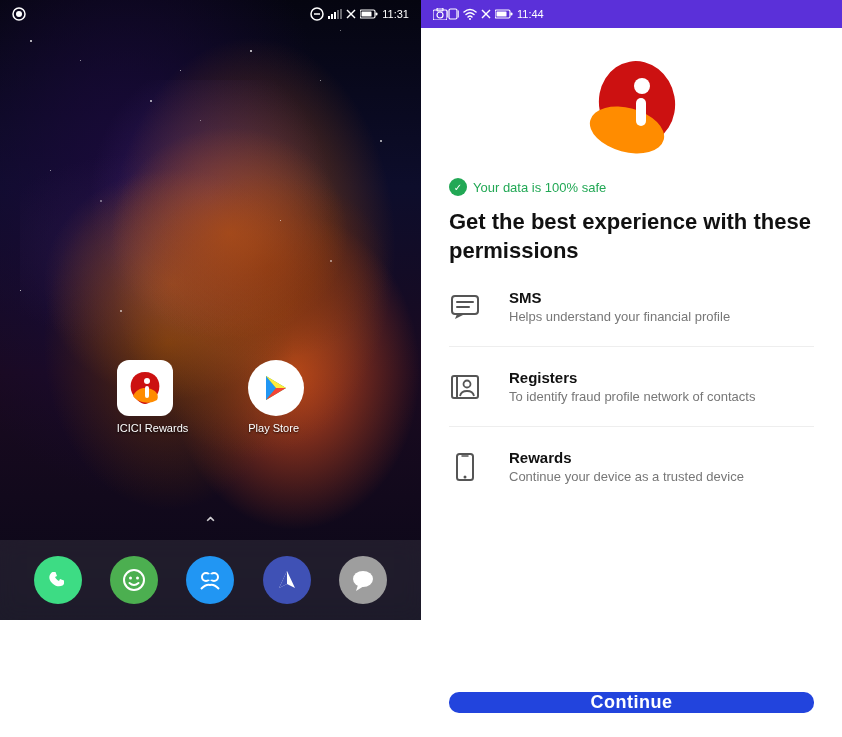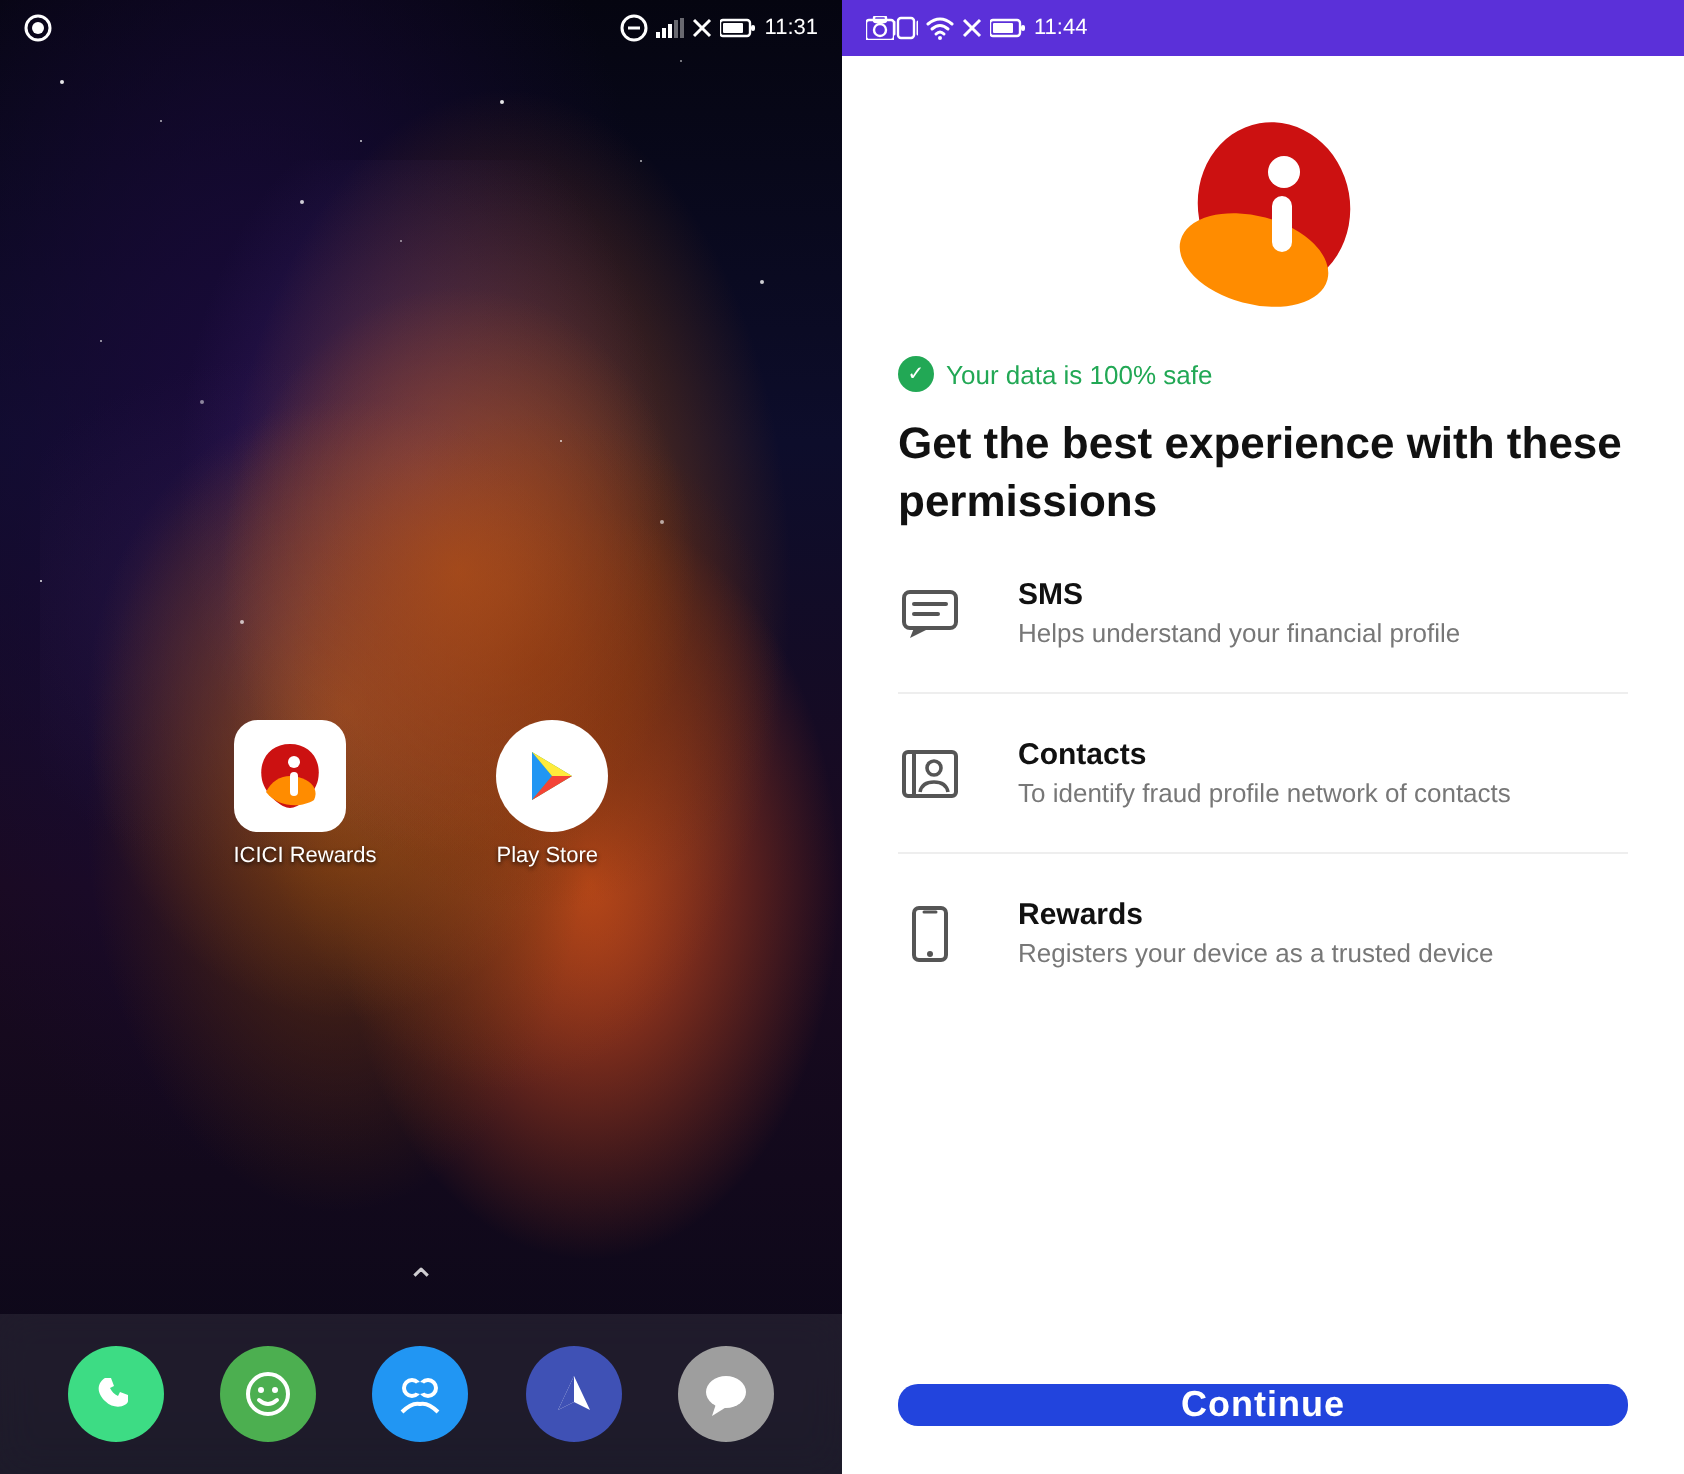--- a/index.html
+++ b/index.html
@@ -7,21 +7,21 @@
       width: 842px;
       height: 737px;
       display: flex;
       font-family: 'Arial', sans-serif;
       overflow: hidden;
     }
 
     
     .left-panel {
       width: 421px;
-      height: 737px;
+      height: 620px;
       position: relative;
       background: #0a0a1a;
       overflow: hidden;
       flex-shrink: 0;
     }
 
     .left-bg {
       position: absolute;
       inset: 0;
       background: 
@@ -529,38 +529,38 @@
     <div class="permission-item">
       <div class="perm-icon">
         <svg width="28" height="24" viewBox="0 0 28 24">
           <rect x="1" y="1" width="26" height="22" rx="2" fill="none" stroke="#555" stroke-width="2"></rect>
           <line x1="6" y1="1" x2="6" y2="23" stroke="#555" stroke-width="2"></line>
           <circle cx="16" cy="9" r="3.5" fill="none" stroke="#555" stroke-width="1.8"></circle>
           <path d="M9 21 Q10 16 16 16 Q22 16 23 21" fill="none" stroke="#555" stroke-width="1.8"></path>
         </svg>
       </div>
       <div class="perm-text">
-        <h3>Contacts</h3>
+        <h3>Registers</h3>
         <p>To identify fraud profile network of contacts</p>
       </div>
     </div>
 
     <div class="divider"></div>
 
     <div class="permission-item">
       <div class="perm-icon">
         <svg width="18" height="28" viewBox="0 0 18 28">
           <rect x="1" y="1" width="16" height="26" rx="2.5" fill="none" stroke="#555" stroke-width="2"></rect>
           <circle cx="9" cy="24" r="1.5" fill="#555"></circle>
           <line x1="6" y1="3" x2="12" y2="3" stroke="#555" stroke-width="1.5" stroke-linecap="round"></line>
         </svg>
       </div>
       <div class="perm-text">
         <h3>Rewards</h3>
-        <p>Registers your device as a trusted device</p>
+        <p>Continue your device as a trusted device</p>
       </div>
     </div>
 
     <div style="flex:1"></div>
 
     <button class="continue-btn">Continue</button>
   </div>
 </div>
 
 </body></html>

